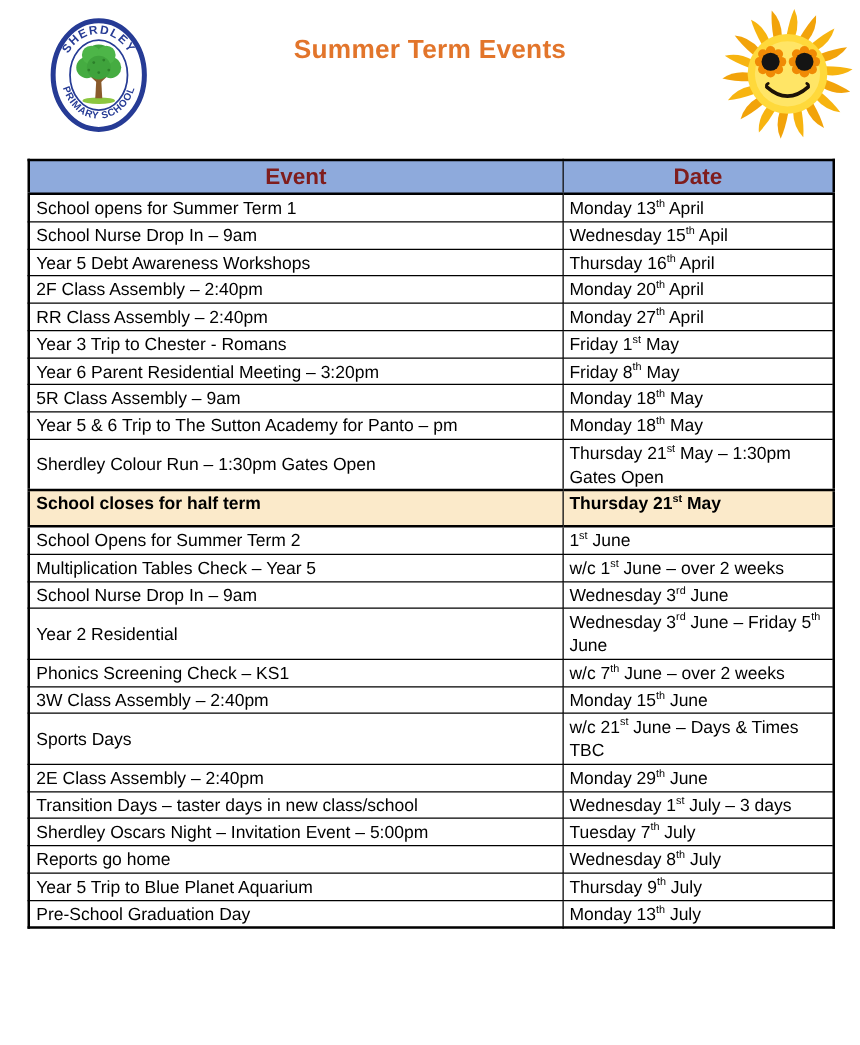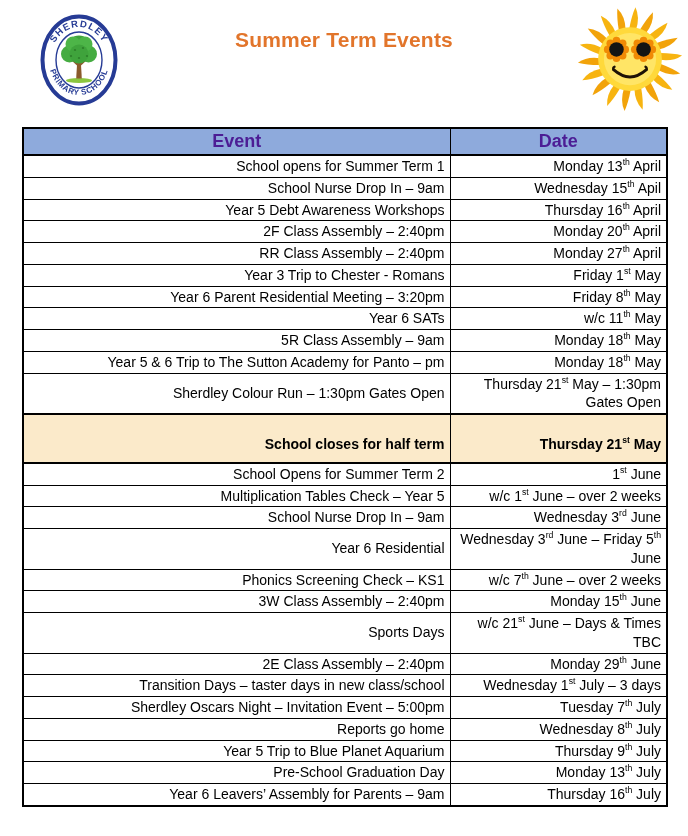--- a/index.html
+++ b/index.html
@@ -19,33 +19,33 @@
     letter-spacing:0.2px;
   }
   
   table.events {
     position:absolute; left:22px; top:127px; width:644px;
     border-collapse:collapse; table-layout:fixed;
     border:2px solid #000;
   }
   table.events th {
     background:var(--header-bg,#8EAADC);
-    font-size:18px; font-weight:bold; color:#4c1d95;
+    font-size:18px; font-weight:bold; color:#7f1d1d;
     border:1px solid #000; border-bottom:2px solid #000;
     padding:2px 4px; text-align:center;
   }
   table.events td {
     border:1px solid #000;
     font-size:14px; line-height:1.34; color:#000;
-    padding:1px 5px; text-align:right; vertical-align:middle;margin-left:16px;
+    padding:1px 5px; text-align:left; vertical-align:middle;margin-left:16px;
   }
   table.events tr.hl td {
     background:var(--hl-bg,#FBEACA);
     border-top:2px solid #000; border-bottom:2px solid #000;
-    padding-top:20px; padding-bottom:8px;
+    padding-top:0; padding-bottom:8px;
   }
   td.b { font-weight:bold; }
   sup { font-size:0.62em; vertical-align:super; line-height:0; }
 </style>
 </head>
 <body>
 
 <div class="page">
 
   <div class="doc-header">
@@ -174,24 +174,20 @@
         </tr>
         <tr>
           <td>Year 3 Trip to Chester - Romans</td>
           <td>Friday 1<sup>st</sup> May</td>
         </tr>
         <tr>
           <td>Year 6 Parent Residential Meeting – 3:20pm</td>
           <td>Friday 8<sup>th</sup> May</td>
         </tr>
         <tr>
-          <td>Year 6 SATs</td>
-          <td>w/c 11<sup>th</sup> May</td>
-        </tr>
-        <tr>
           <td>5R Class Assembly – 9am</td>
           <td>Monday 18<sup>th</sup> May</td>
         </tr>
         <tr>
           <td>Year 5 &amp; 6 Trip to The Sutton Academy for Panto – pm</td>
           <td>Monday 18<sup>th</sup> May</td>
         </tr>
         <tr>
           <td>Sherdley Colour Run – 1:30pm Gates Open</td>
           <td>Thursday 21<sup>st</sup> May – 1:30pm Gates Open</td>
@@ -206,21 +202,21 @@
         </tr>
         <tr>
           <td>Multiplication Tables Check – Year 5</td>
           <td>w/c 1<sup>st</sup> June – over 2 weeks</td>
         </tr>
         <tr>
           <td>School Nurse Drop In – 9am</td>
           <td>Wednesday 3<sup>rd</sup> June</td>
         </tr>
         <tr>
-          <td>Year 6 Residential</td>
+          <td>Year 2 Residential</td>
           <td>Wednesday 3<sup>rd</sup> June – Friday 5<sup>th</sup> June</td>
         </tr>
         <tr>
           <td>Phonics Screening Check – KS1</td>
           <td>w/c 7<sup>th</sup> June – over 2 weeks</td>
         </tr>
         <tr>
           <td>3W Class Assembly – 2:40pm</td>
           <td>Monday 15<sup>th</sup> June</td>
         </tr>
@@ -245,20 +241,16 @@
           <td>Wednesday 8<sup>th</sup> July</td>
         </tr>
         <tr>
           <td>Year 5 Trip to Blue Planet Aquarium</td>
           <td>Thursday 9<sup>th</sup> July</td>
         </tr>
         <tr>
           <td>Pre-School Graduation Day</td>
           <td>Monday 13<sup>th</sup> July</td>
         </tr>
-        <tr>
-          <td>Year 6 Leavers’ Assembly for Parents – 9am</td>
-          <td>Thursday 16<sup>th</sup> July</td>
-        </tr>
       </tbody>
   </table>
 
 </div>
 
 </body></html>

